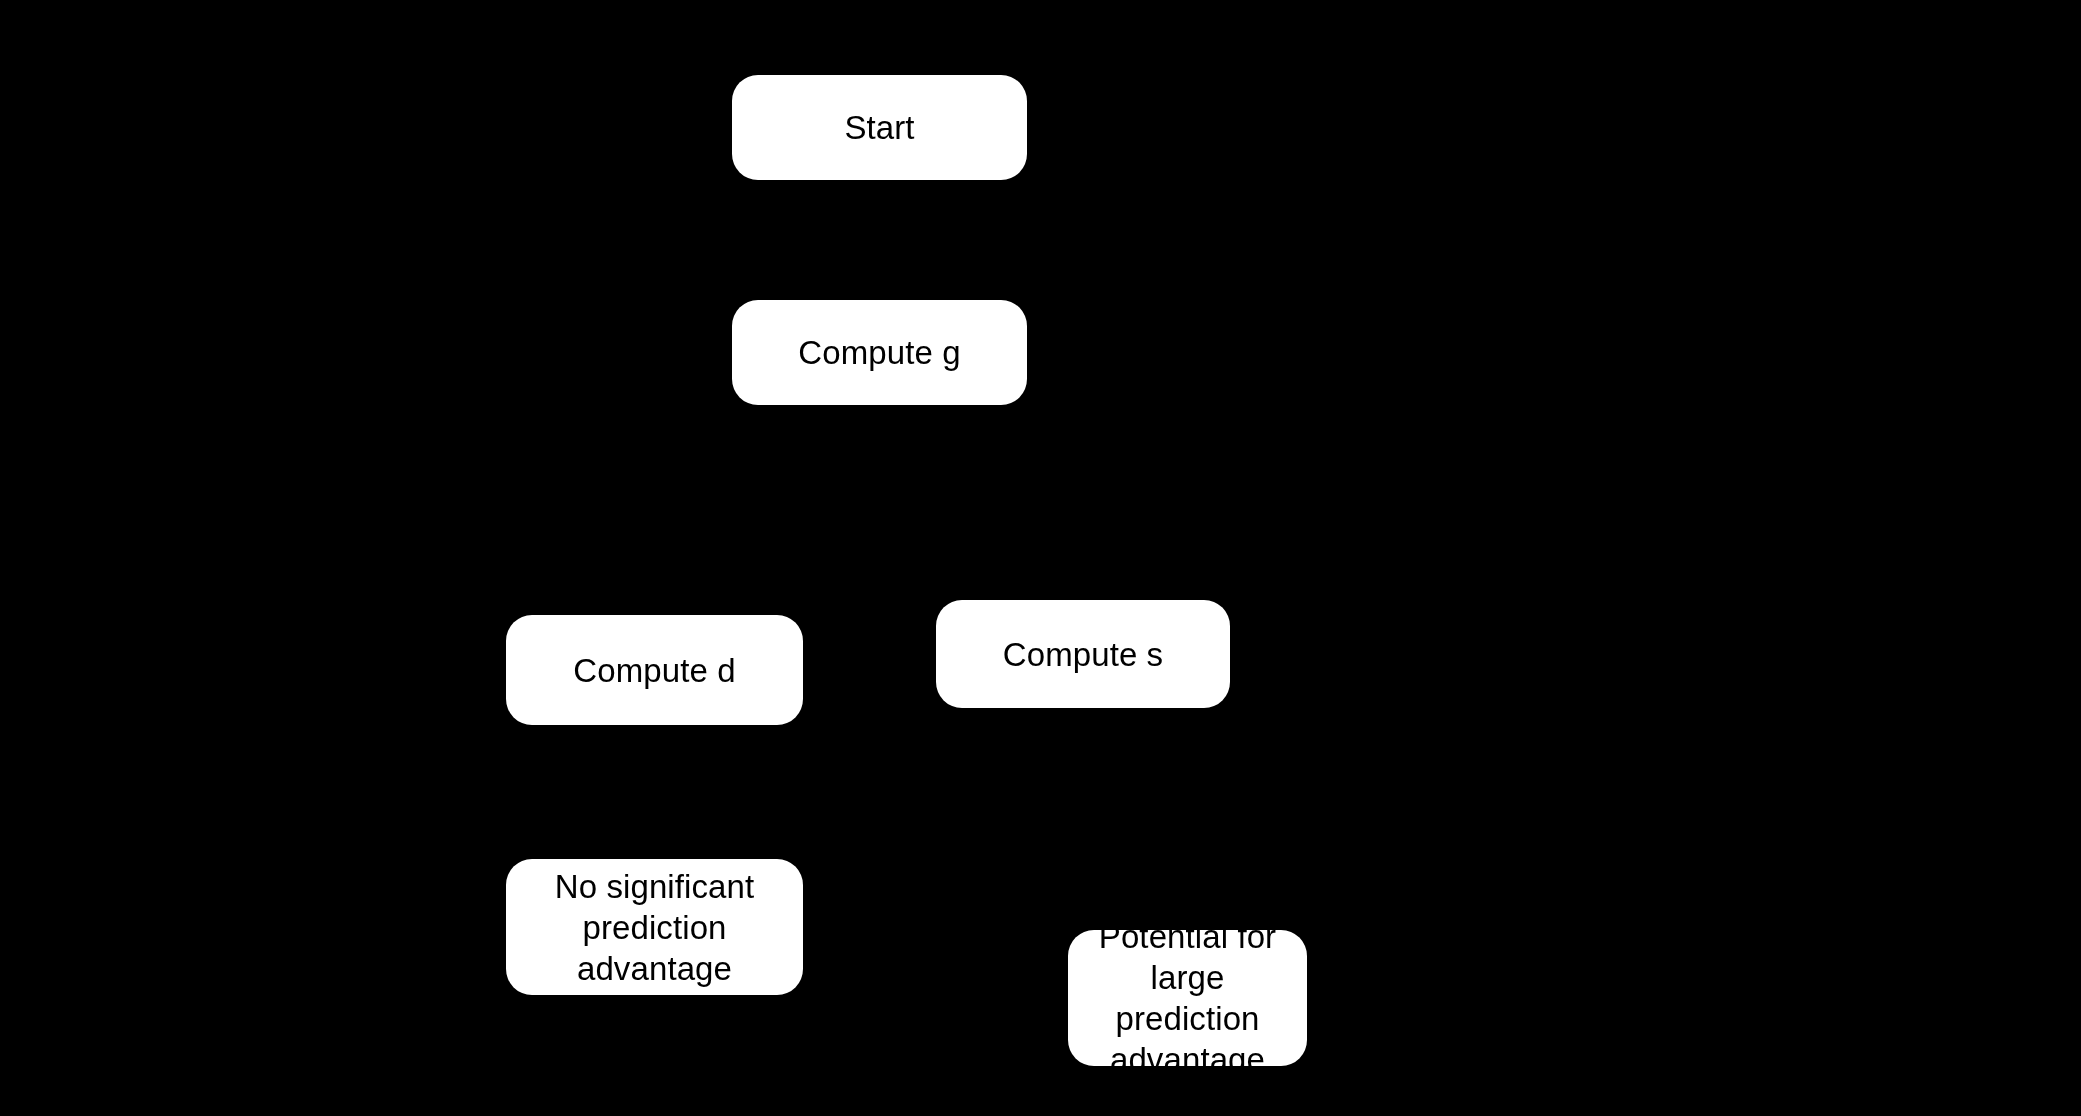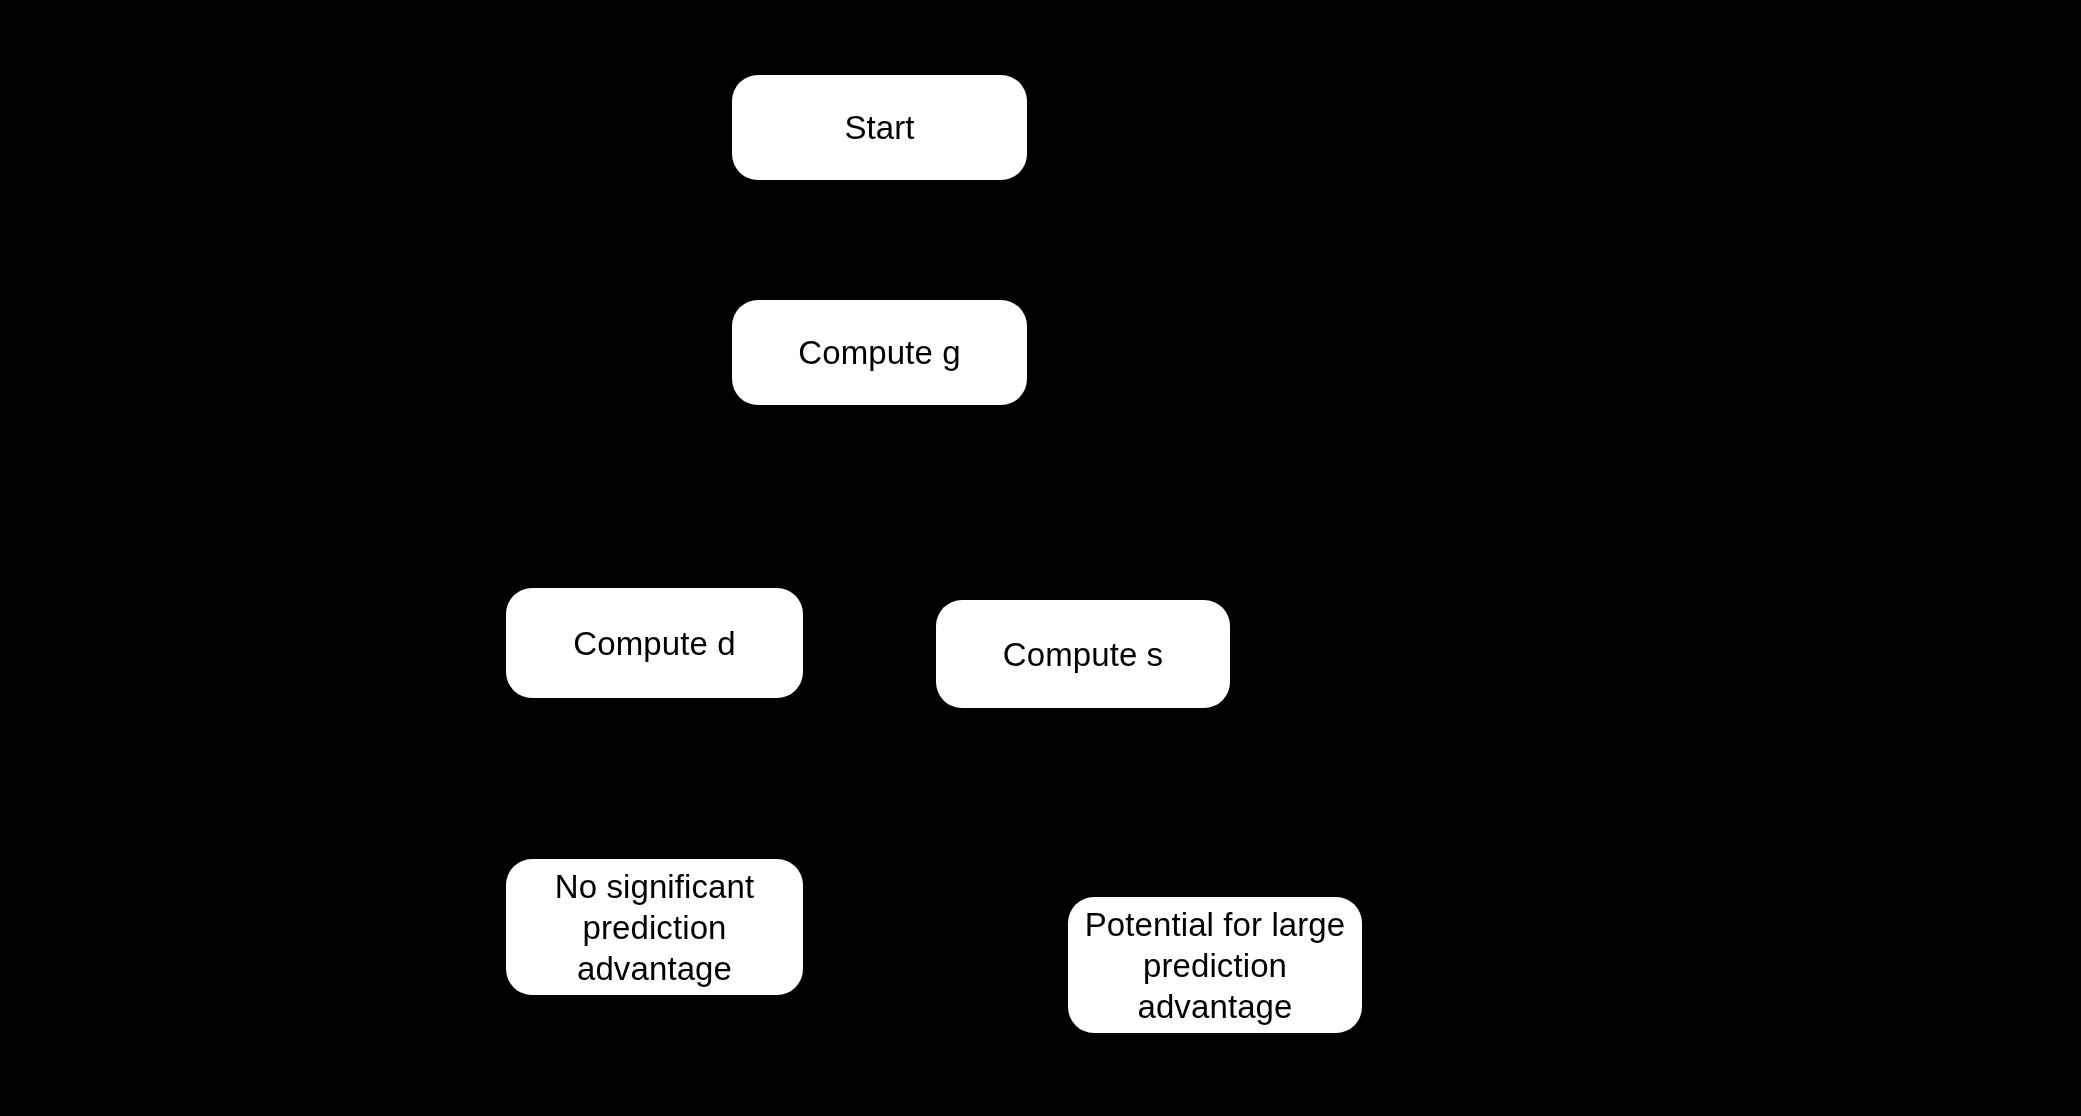--- a/index.html
+++ b/index.html
@@ -46,24 +46,24 @@
     padding: 4px 10px;
     z-index: 2;
   }
   .node-label {
     display: block;
     white-space: pre-line;
   }
   
   .n-start        { left: 732px;  top: 75px;  width: 295px; height: 105px; }
   .n-compute-g    { left: 732px;  top: 300px; width: 295px; height: 105px; }
-  .n-compute-d    { left: 506px;  top: 588px; width: 297px; height: 110px; }
+  .n-compute-d    { left: 506px;  top: 615px; width: 297px; height: 110px; }
   .n-compute-s    { left: 936px;  top: 600px; width: 294px; height: 108px; }
   .n-no-adv       { left: 506px;  top: 859px; width: 297px; height: 136px; }
-  .n-large-adv    { left: 1068px; top: 897px; width: 294px; height: 136px; }
+  .n-large-adv    { left: 1068px; top: 930px; width: 239px; height: 136px; }
 
   
   .edge-path {
     fill: none;
     stroke: #000000;
     stroke-width: 3;
   }
   .edge-head { fill: #000000; }
 </style>
 </head>

